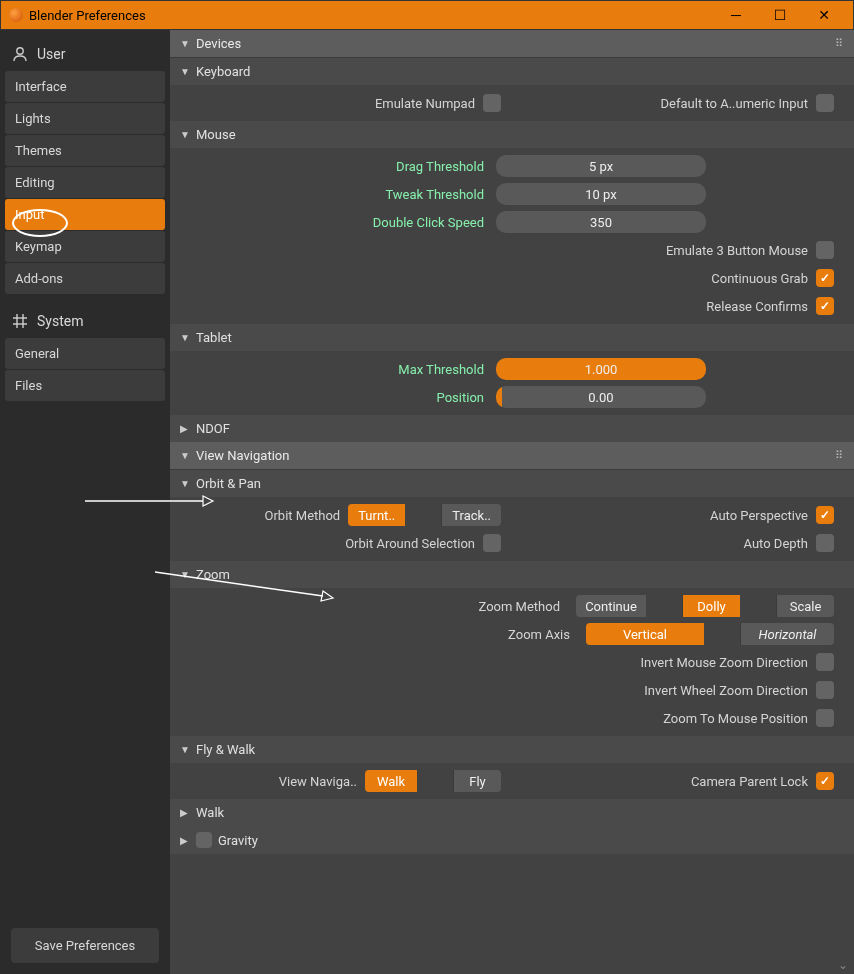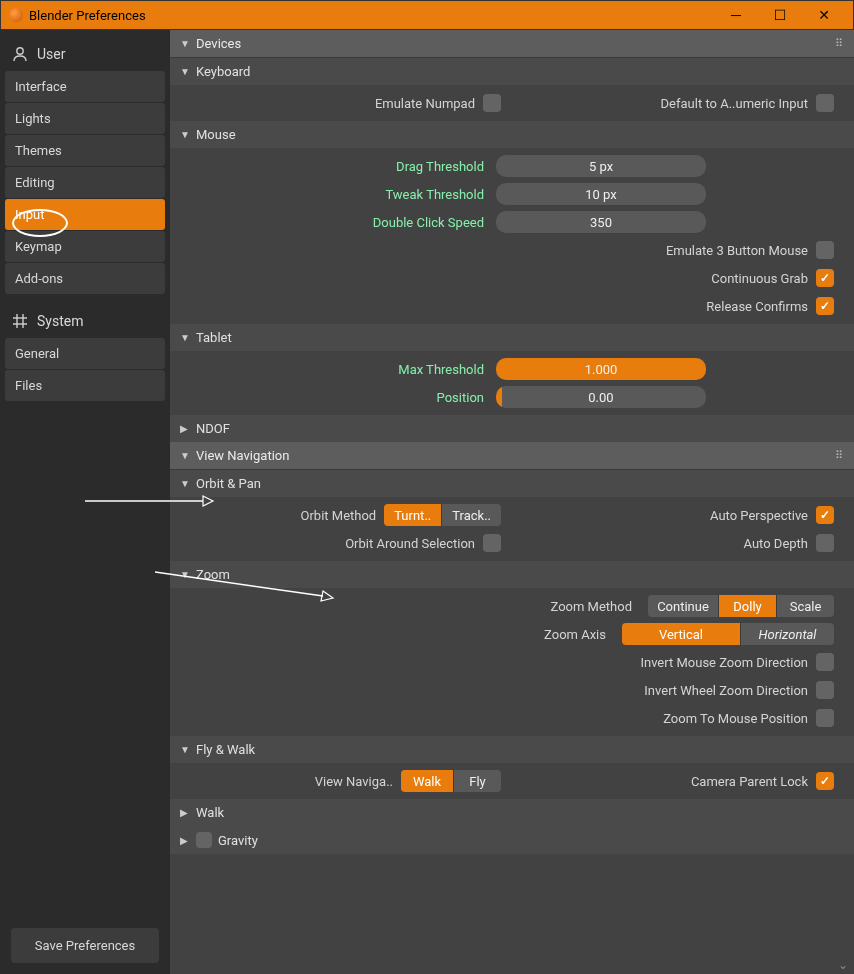--- a/index.html
+++ b/index.html
@@ -39,21 +39,21 @@
   .label-right { text-align: right; color: #d4d4d4; font-size: 13px; }
   .label-col { flex: 0 0 300px; text-align: right; color: #86efac; font-size: 13px; padding-right: 4px; }
   .value-field { background: #595959; color: #eee; border-radius: 10px; height: 22px; display: flex; align-items: center; justify-content: center; font-size: 13px; min-width: 210px; }
   .value-field.orange { background: linear-gradient(to right, #e87d0d 100%, #595959 100%); }
   .value-field.partial { background: linear-gradient(to right, #e87d0d 3%, #595959 3%); }
   
   .checkbox { width: 18px; height: 18px; border-radius: 4px; background: #646464; display: inline-flex; align-items: center; justify-content: center; }
   .checkbox.checked { background: #e87d0d; }
   .checkbox.checked::after { content: "✓"; color: #fff; font-size: 12px; font-weight: bold; }
   
-  .btn-group { display: flex; border-radius: 4px; overflow: hidden; }
+  .btn-group { display: flex; border-radius: 4px; overflow: hidden; gap: 36px; }
   .btn-seg { background: #595959; color: #eee; font-size: 13px; padding: 3px 10px; height: 22px; display: flex; align-items: center; justify-content: center; cursor: default; }
   .btn-seg.active { background: #e87d0d; color: #fff; }
   .btn-seg + .btn-seg { border-left: 1px solid #3a3a3a; }
   
   .two-col-row { display: flex; align-items: center; height: 28px; }
   .col-left { flex: 1; display: flex; align-items: center; justify-content: flex-end; gap: 8px; padding-right: 20px; }
   .col-right { flex: 1; display: flex; align-items: center; justify-content: flex-end; gap: 8px; padding-right: 10px; }
   
   .single-right { display: flex; align-items: center; justify-content: flex-end; gap: 8px; height: 28px; padding-right: 10px; }
   

